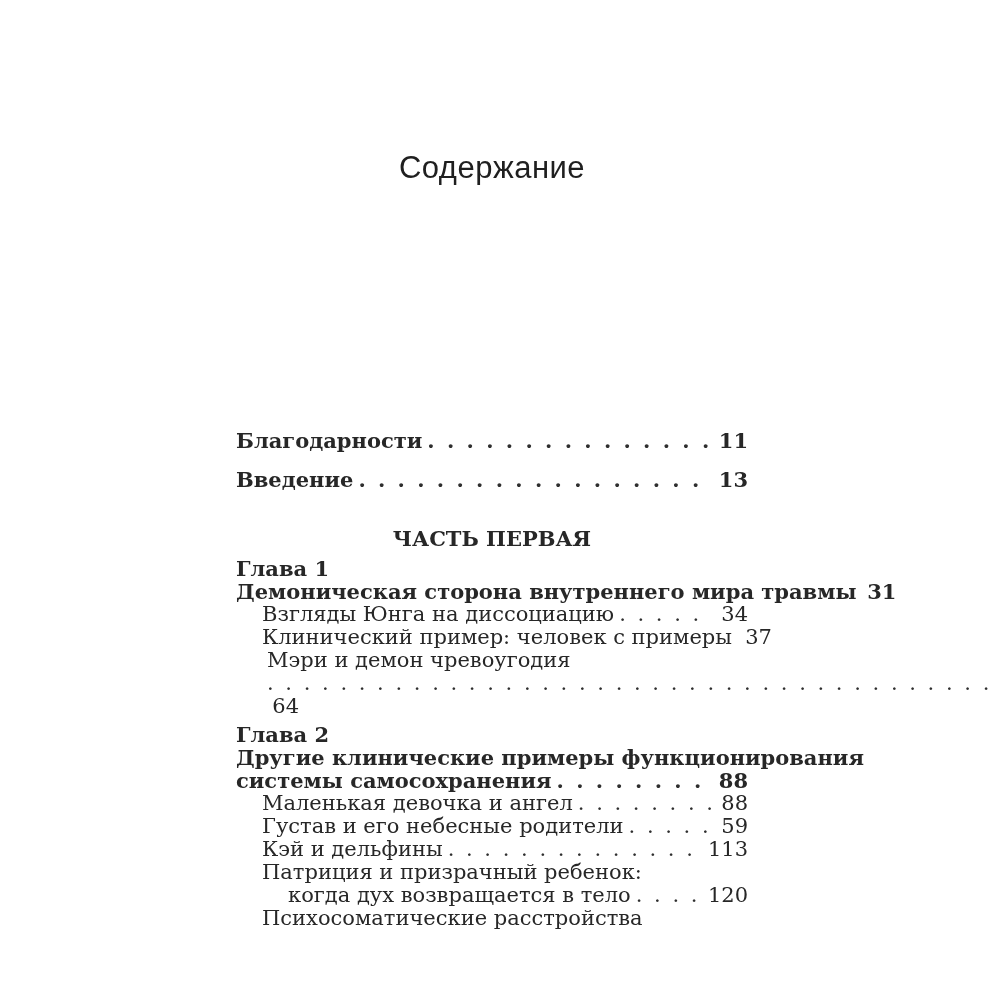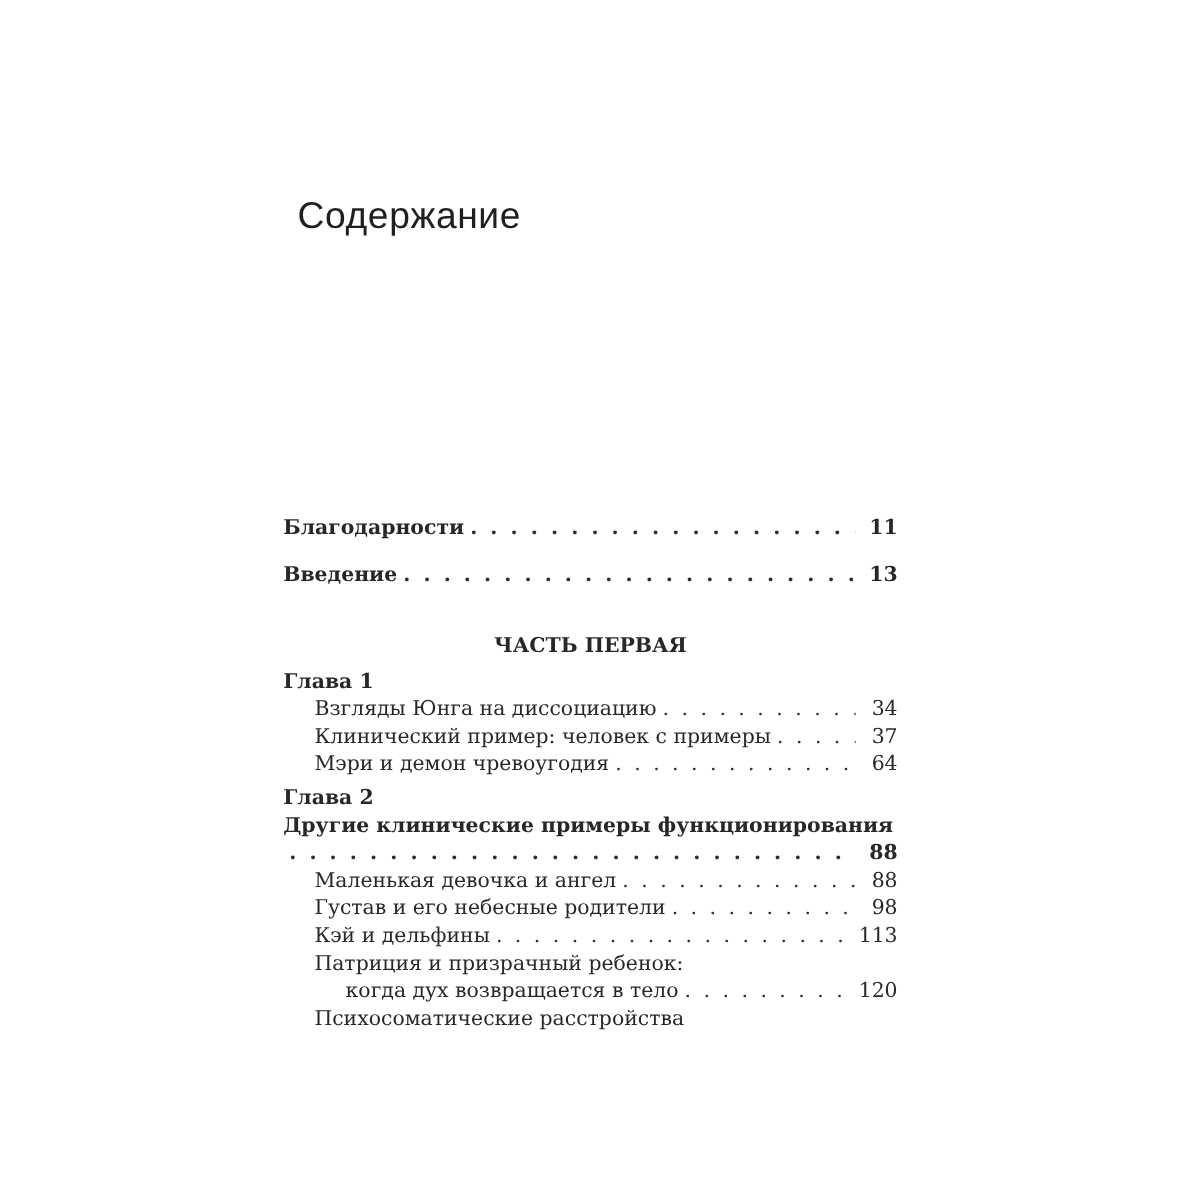--- a/index.html
+++ b/index.html
@@ -13,35 +13,36 @@
     height: 1000px;
     background: #ffffff;
     overflow: hidden;
     color: #272727;
   }
   .title {
     position: absolute;
     top: 149px;
     left: 236px;
     width: 512px;
-    margin: 12px;
+    margin: 0;
+    text-align: center;
     font-family: "Liberation Sans", sans-serif;
     font-weight: 400;
     font-size: 31px;
     line-height: 37px;
     letter-spacing: 0.5px;
     color: #1f1f1f;
   }
   .toc {
     position: absolute;
     top: 429px;
     left: 236px;
     width: 512px;
     font-family: "DejaVu Serif", "Liberation Serif", serif;
-    font-size: 17px;
+    font-size: 21px;
     line-height: 23px;
     color: #272727;
   }
   .row {
     display: flex;
     align-items: baseline;
     white-space: nowrap;
   }
   .row .label { flex: 0 0 auto; }
   .leader {
@@ -65,21 +66,21 @@
     display: block;
     text-align: center;
     font-weight: 700;
     margin-top: 36px;
   }
   .indent1 { padding-left: 26px; justify-content: space-between; }
   .indent2 { padding-left: 52px; }
   .mb16 { margin-bottom: 16px; }
   .mb25 { margin-bottom: 25px; }
   .mb7  { margin-bottom: 7px; }
-  .mb5  { margin-bottom: 5px; }
+  .mb5  { margin-bottom: 5px; flex-direction: column; }
 </style>
 </head>
 <body>
 
 <div class="sheet">
 
   <h1 class="title">Содержание</h1>
 
   <div class="toc">
 
@@ -94,20 +95,25 @@
       <span class="leader"></span>
       <span class="pg">13</span>
     </div>
 
     <div class="center mb7">ЧАСТЬ ПЕРВАЯ</div>
 
     <div class="row b">
       <span class="label">Глава 1</span>
     </div>
 
+    <div class="row b">
+      <span class="label">Демоническая сторона внутреннего мира травмы</span>
+      <span class="leader"></span>
+      <span class="pg">31</span>
+    </div>
 
     <div class="row indent1">
       <span class="label">Взгляды Юнга на диссоциацию</span>
       <span class="leader"></span>
       <span class="pg">34</span>
     </div>
 
     <div class="row indent1">
       <span class="label">Клинический пример: человек с примеры</span>
       <span class="leader"></span>
@@ -123,35 +129,36 @@
 
     <div class="row b">
       <span class="label">Глава 2</span>
     </div>
 
     <div class="row b">
       <span class="label">Другие клинические примеры функционирования</span>
     </div>
 
     <div class="row b">
+      <span class="label">системы самосохранения</span>
       <span class="leader"></span>
       <span class="pg">88</span>
     </div>
 
     <div class="row indent1">
       <span class="label">Маленькая девочка и ангел</span>
       <span class="leader"></span>
       <span class="pg">88</span>
     </div>
 
 
     <div class="row indent1">
       <span class="label">Густав и его небесные родители</span>
       <span class="leader"></span>
-      <span class="pg">98</span>
+      <span class="pg">59</span>
     </div>
 
     <div class="row indent1">
       <span class="label">Кэй и дельфины</span>
       <span class="leader"></span>
       <span class="pg">113</span>
     </div>
 
     <div class="row indent1">
       <span class="label">Патриция и призрачный ребенок:</span>

